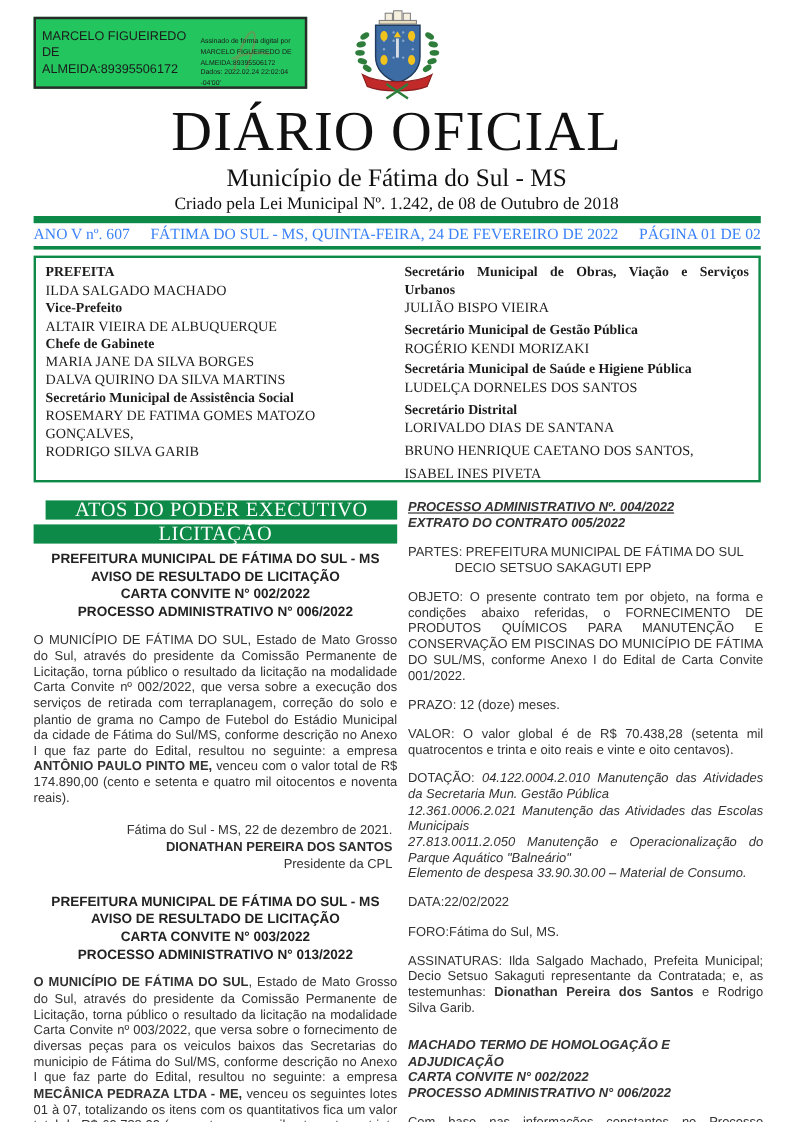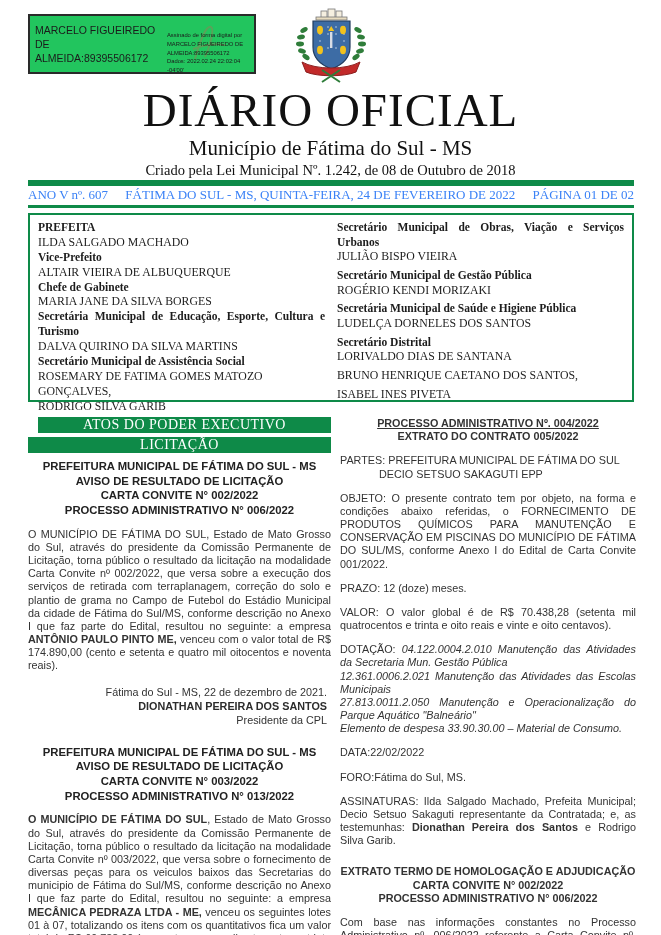--- a/index.html
+++ b/index.html
@@ -50,21 +50,21 @@
     border:2px solid var(--green); display:flex; padding:5px 8px 4px 8px; gap:12px;
   }
   .off-col { width:50%; }
   .off-role { font-weight:bold; font-size:11.5px; line-height:1.28; text-align:justify; }
   .off-name { font-size:11.8px; line-height:1.28; }
   .off-col-right .off-item { margin-bottom:3.5px; }
 
   
   .section-bar {
     position:absolute; height:16px; background:var(--green);
-    color:#fff; text-align:center; font-size:14px; line-height:16px;
+    color:#fff; text-align:center; font-size:17px; line-height:16px;
     letter-spacing:.5px;
   }
   .bar-1 { top:417px; left:38px; width:293px; }
   .bar-2 { top:437px; left:28px; width:303px; }
 
   
   .col-left  { position:absolute; top:459px; left:28px;  width:303px; }
   .col-right { position:absolute; top:417px; left:340px; width:296px; }
 
   .art-heading {
@@ -81,21 +81,21 @@
   }
   .dateline .strong { font-weight:600; color:#2c2c2c; }
   .spacer-art { height:18px; }
 
   .rc p {
     font-family:"Liberation Sans", sans-serif; font-size:10.8px;
     line-height:1.22; color:#333; margin-bottom:11px;
   }
   .rc .just { text-align:justify; }
   .rc .prelines { white-space:pre-line; }
-  .rc-title { text-align:center; font-weight:bold; color:#222; }
+  .rc-title { text-align:left; font-weight:bold; color:#222;font-style:italic; }
   .rc-title .underlined { text-decoration:underline; }
   .bold { font-weight:bold; }
   .italic { font-style:italic; }
 
   :root { --green:#0e8a48; }
 </style>
 </head>
 <body>
 
 <div class="sig-stamp">
@@ -192,21 +192,20 @@
     </div>
     <div class="off-item">
       <div class="off-role">Vice-Prefeito</div>
       <div class="off-name">ALTAIR VIEIRA DE ALBUQUERQUE</div>
     </div>
     <div class="off-item">
       <div class="off-role">Chefe de Gabinete</div>
       <div class="off-name">MARIA JANE DA SILVA BORGES</div>
     </div>
     <div class="off-item">
-      <div class="off-role">Secretária Municipal de Educação, Esporte, Cultura e Turismo</div>
       <div class="off-name">DALVA QUIRINO DA SILVA MARTINS</div>
     </div>
     <div class="off-item">
       <div class="off-role">Secretário Municipal de Assistência Social</div>
       <div class="off-name">ROSEMARY DE FATIMA GOMES MATOZO GONÇALVES,</div>
     </div>
     <div class="off-item">
       <div class="off-name">RODRIGO SILVA GARIB</div>
     </div>
   </div>
@@ -290,20 +289,20 @@
 27.813.0011.2.050 Manutenção e Operacionalização do Parque Aquático "Balneário"
 Elemento de despesa 33.90.30.00 – Material de Consumo.</span></p>
 
   <p>DATA:22/02/2022</p>
 
   <p>FORO:Fátima do Sul, MS.</p>
 
   <p class="just"><span>ASSINATURAS:   Ilda Salgado Machado, Prefeita Municipal; Decio Setsuo Sakaguti representante da Contratada; e, as testemunhas: </span><span class="bold">Dionathan Pereira dos Santos</span><span> e Rodrigo Silva Garib.</span></p>
 
   <p class="rc-title" style="margin-top:18px;">
-    <span>EXTRATO TERMO DE HOMOLOGAÇÃO E ADJUDICAÇÃO</span><br>
+    <span>MACHADO TERMO DE HOMOLOGAÇÃO E ADJUDICAÇÃO</span><br>
     <span>CARTA CONVITE N° 002/2022</span><br>
     <span>PROCESSO ADMINISTRATIVO N° 006/2022</span>
   </p>
 
   <p class="just">Com base nas informações constantes no Processo Administrativo nº. 006/2022 referente a Carta Convite nº. 002/2022, que tem como objeto a execução dos serviços de retirada com terraplanagem, correção do solo e plantio de grama no Campo de Futebol do Estádio Municipal da cidade de Fátima do Sul/MS, considerando que foram observados os prazos recursais, nos</p>
 
 </div>
 
 </body></html>

